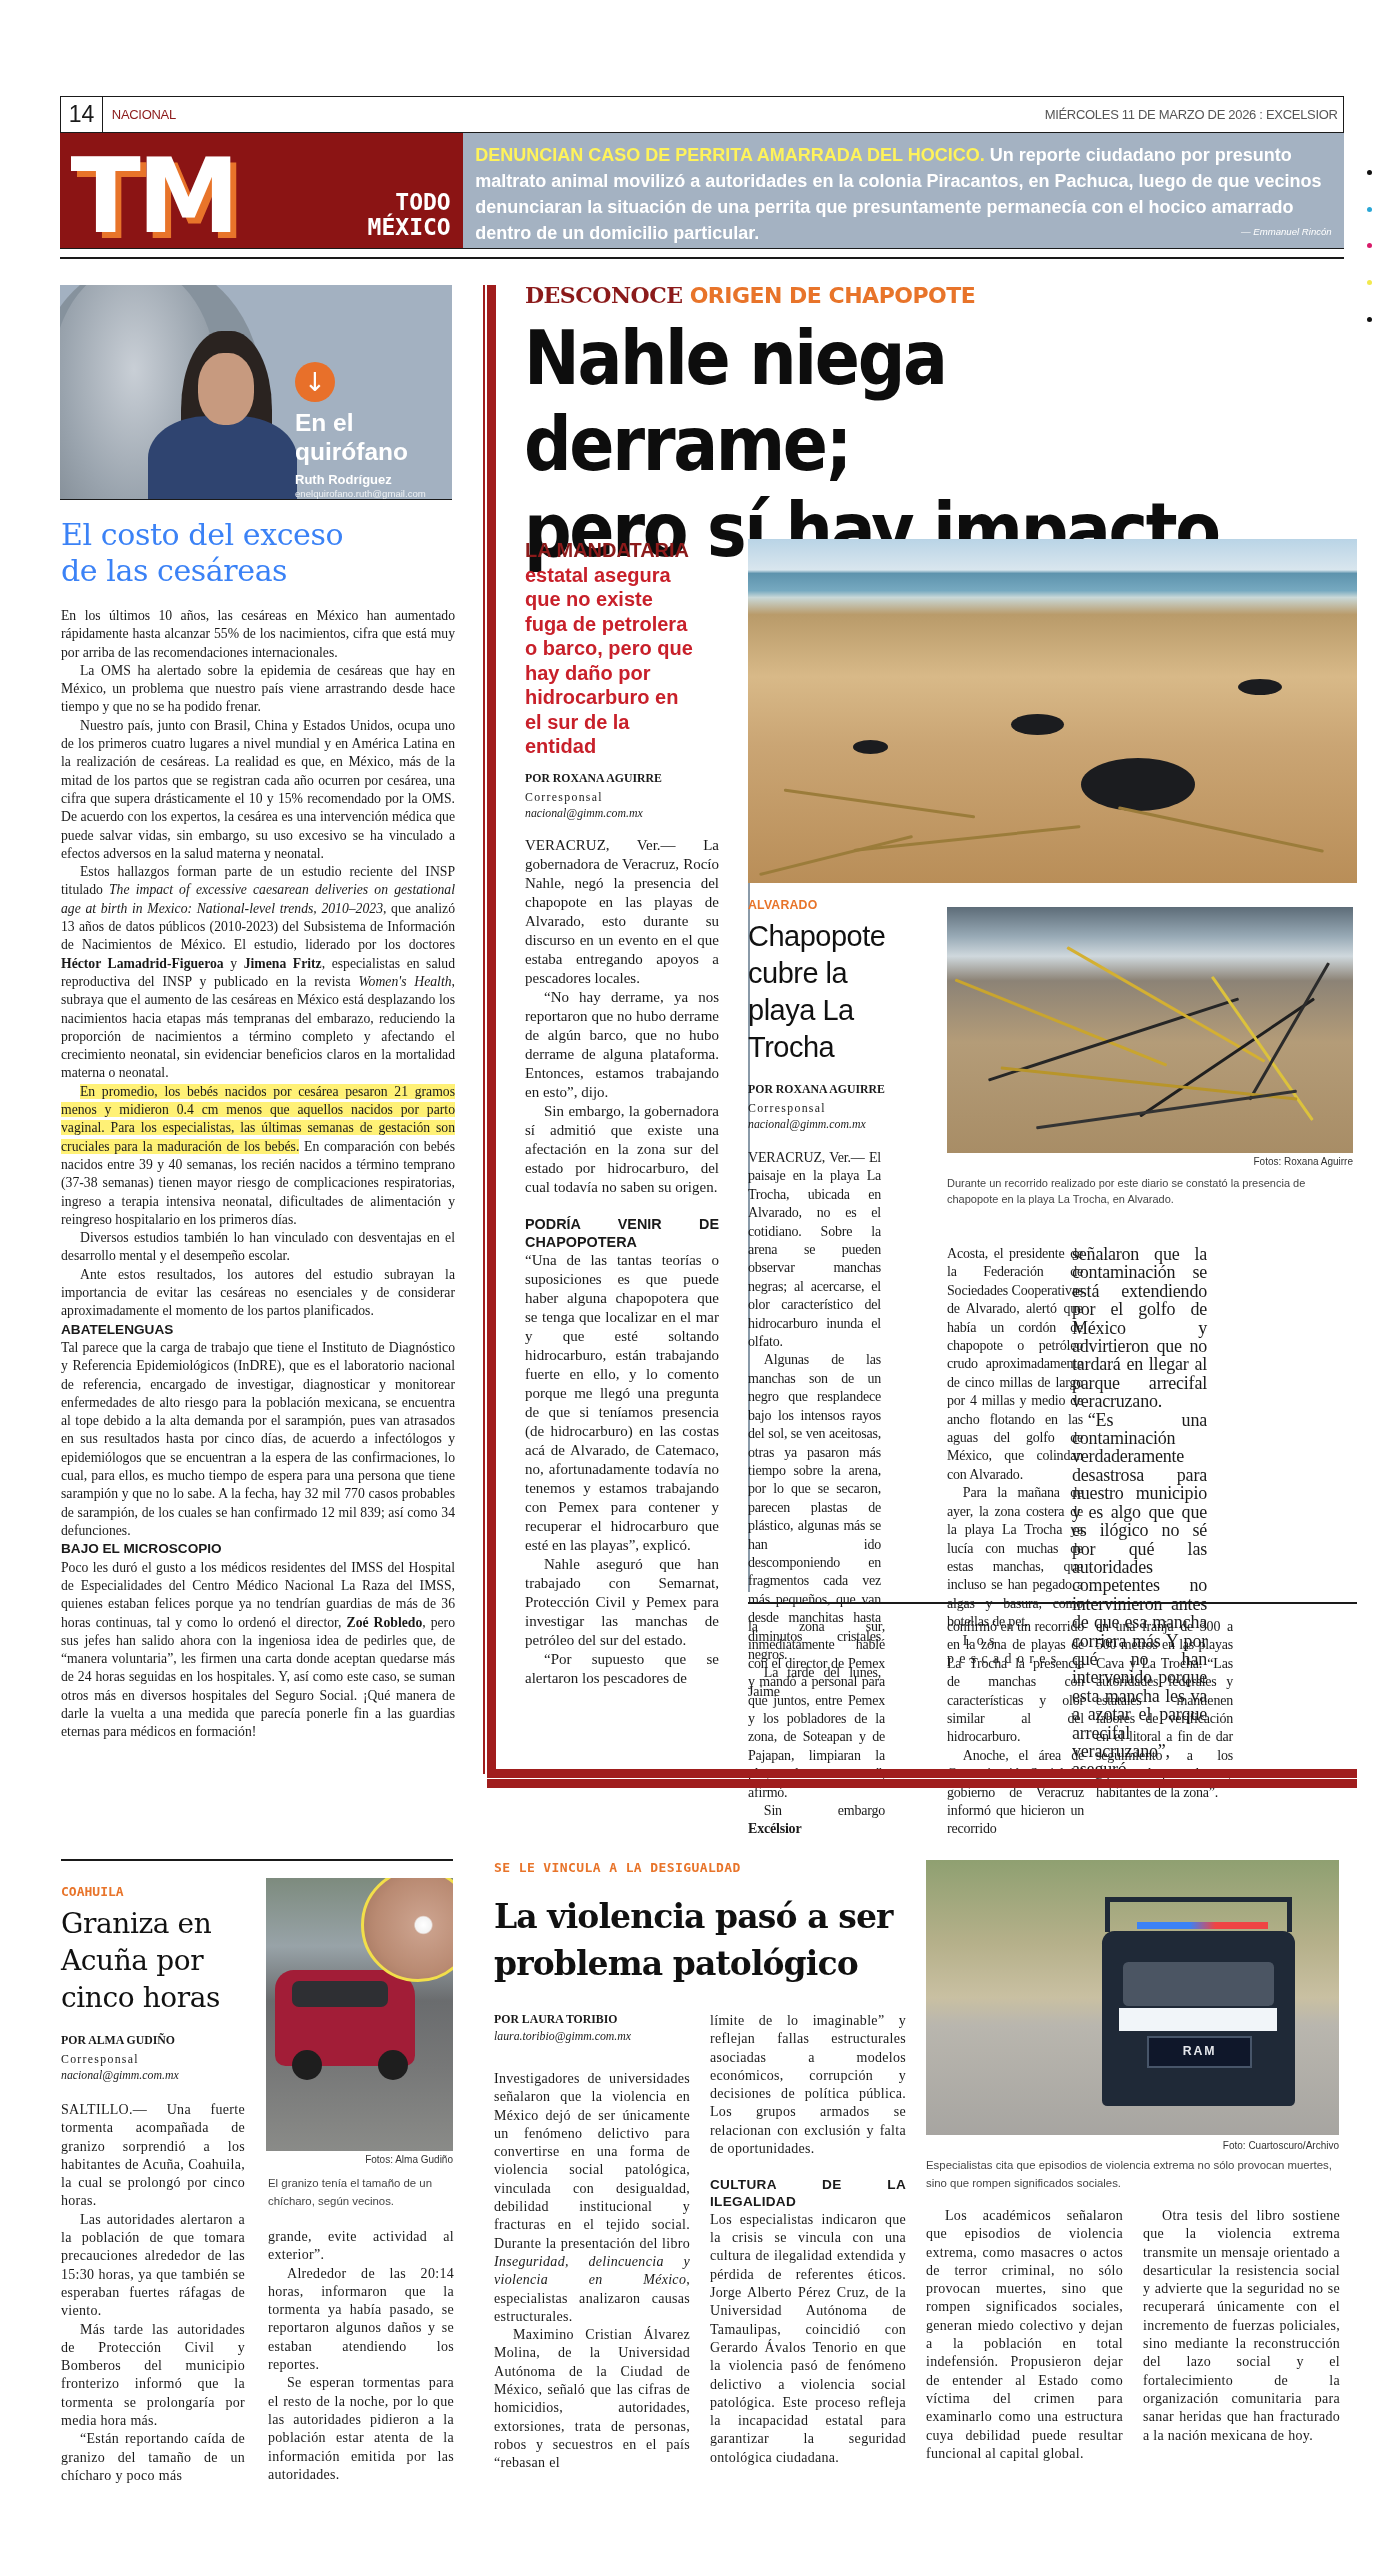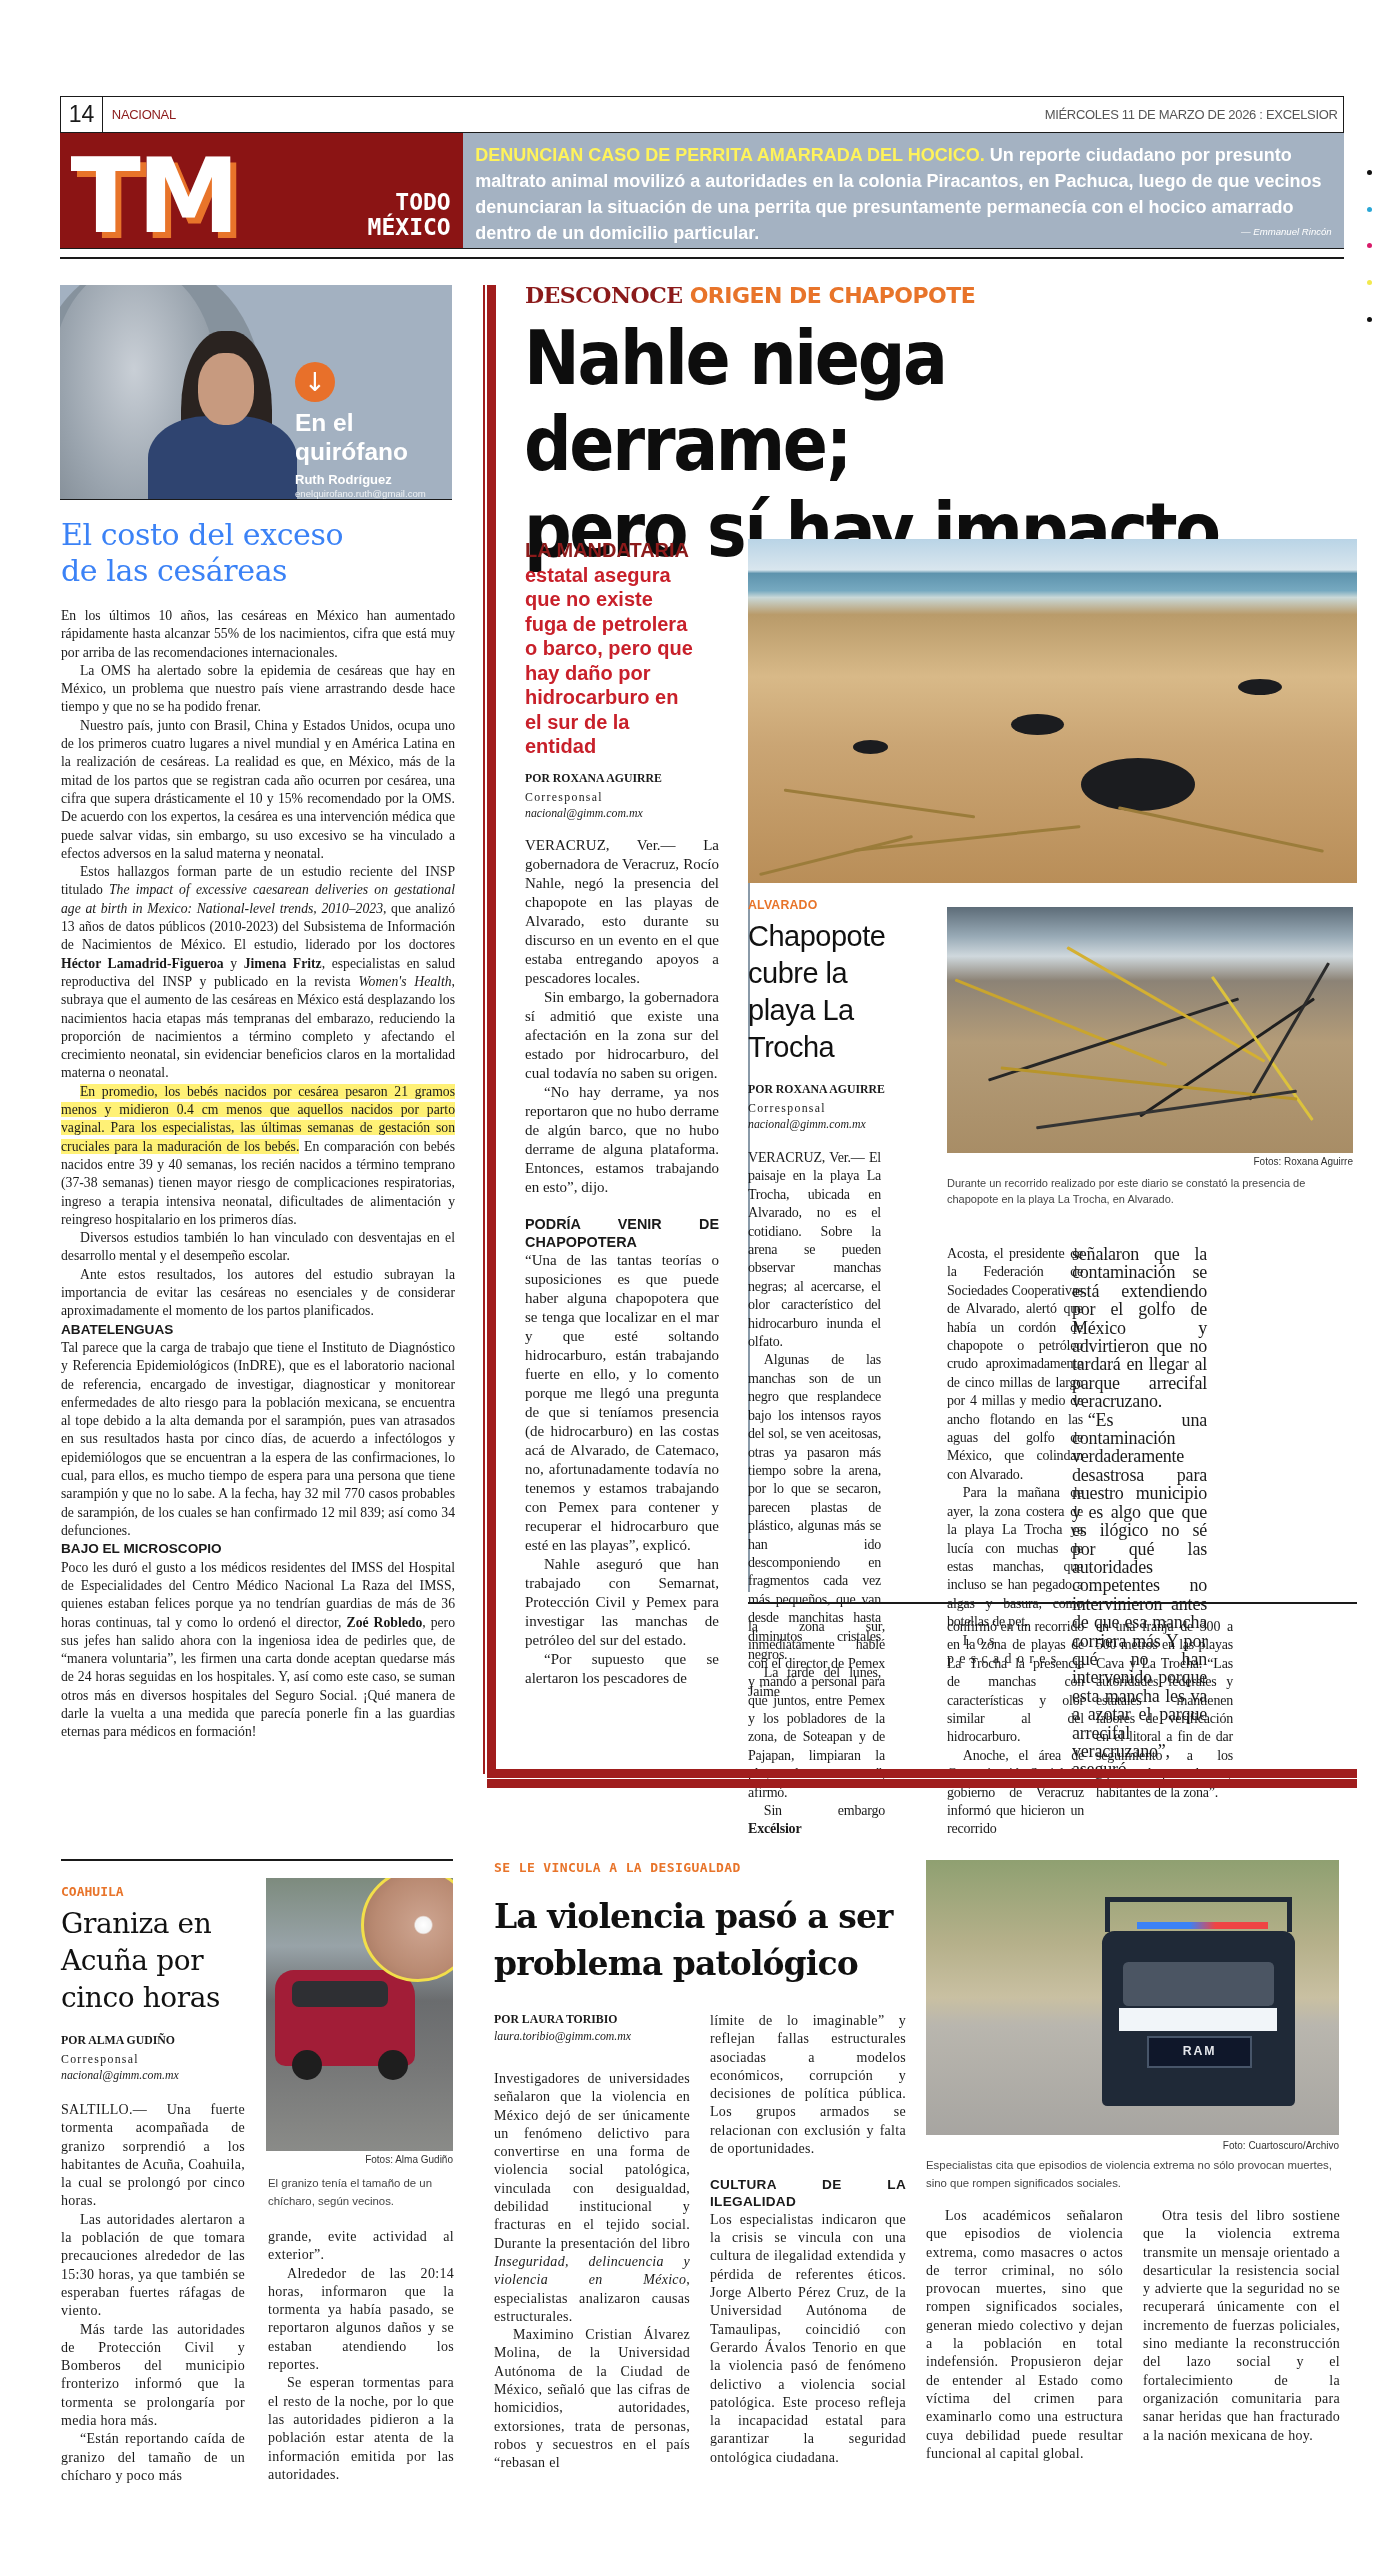--- a/index.html
+++ b/index.html
@@ -216,22 +216,22 @@
 <div class="abs deck"><span class="d1">LA MANDATARIA</span> <span>estatal asegura que no existe fuga de petrolera o barco, pero que hay daño por hidrocarburo en el sur de la entidad</span></div>
 
 <div class="abs main-by">
   <div class="byline">POR ROXANA AGUIRRE</div>
   <div class="corresp">Corresponsal</div>
   <div class="email">nacional@gimm.com.mx</div>
 </div>
 
 <div class="abs main-body">
   <p class="noind">VERACRUZ, Ver.— La gobernadora de Veracruz, Rocío Nahle, negó la presencia del chapopote en las playas de Alvarado, esto durante su discurso en un evento en el que estaba entregando apoyos a pescadores locales.</p>
+  <p>“No hay derrame, ya nos reportaron que no hubo derrame de algún barco, que no hubo derrame de alguna plataforma. Entonces, estamos trabajando en esto”, dijo.</p>
   <p>Sin embargo, la gobernadora sí admitió que existe una afectación en la zona sur del estado por hidrocarburo, del cual todavía no saben su origen.</p>
-  <p>“No hay derrame, ya nos reportaron que no hubo derrame de algún barco, que no hubo derrame de alguna plataforma. Entonces, estamos trabajando en esto”, dijo.</p>
   <h4>PODRÍA VENIR DE CHAPOPOTERA</h4>
   <p class="noind">“Una de las tantas teorías o suposiciones es que puede haber alguna chapopotera que se tenga que localizar en el mar y que esté soltando hidrocarburo, están trabajando fuerte en ello, y lo comento porque me llegó una pregunta de que si teníamos presencia (de hidrocarburo) en las costas acá de Alvarado, de Catemaco, no, afortunadamente todavía no tenemos y estamos trabajando con Pemex para contener y recuperar el hidrocarburo que esté en las playas”, explicó.</p>
   <p>Nahle aseguró que han trabajado con Semarnat, Protección Civil y Pemex para investigar las manchas de petróleo del sur del estado.</p>
   <p>“Por supuesto que se alertaron los pescadores de</p>
 </div>
 
 <div class="abs photo-beach">
   <div class="blob" style="left:333px;top:219px;width:114px;height:53px;"></div>
   <div class="blob" style="left:263px;top:175px;width:53px;height:21px;"></div>
   <div class="blob" style="left:105px;top:201px;width:35px;height:14px;"></div>

